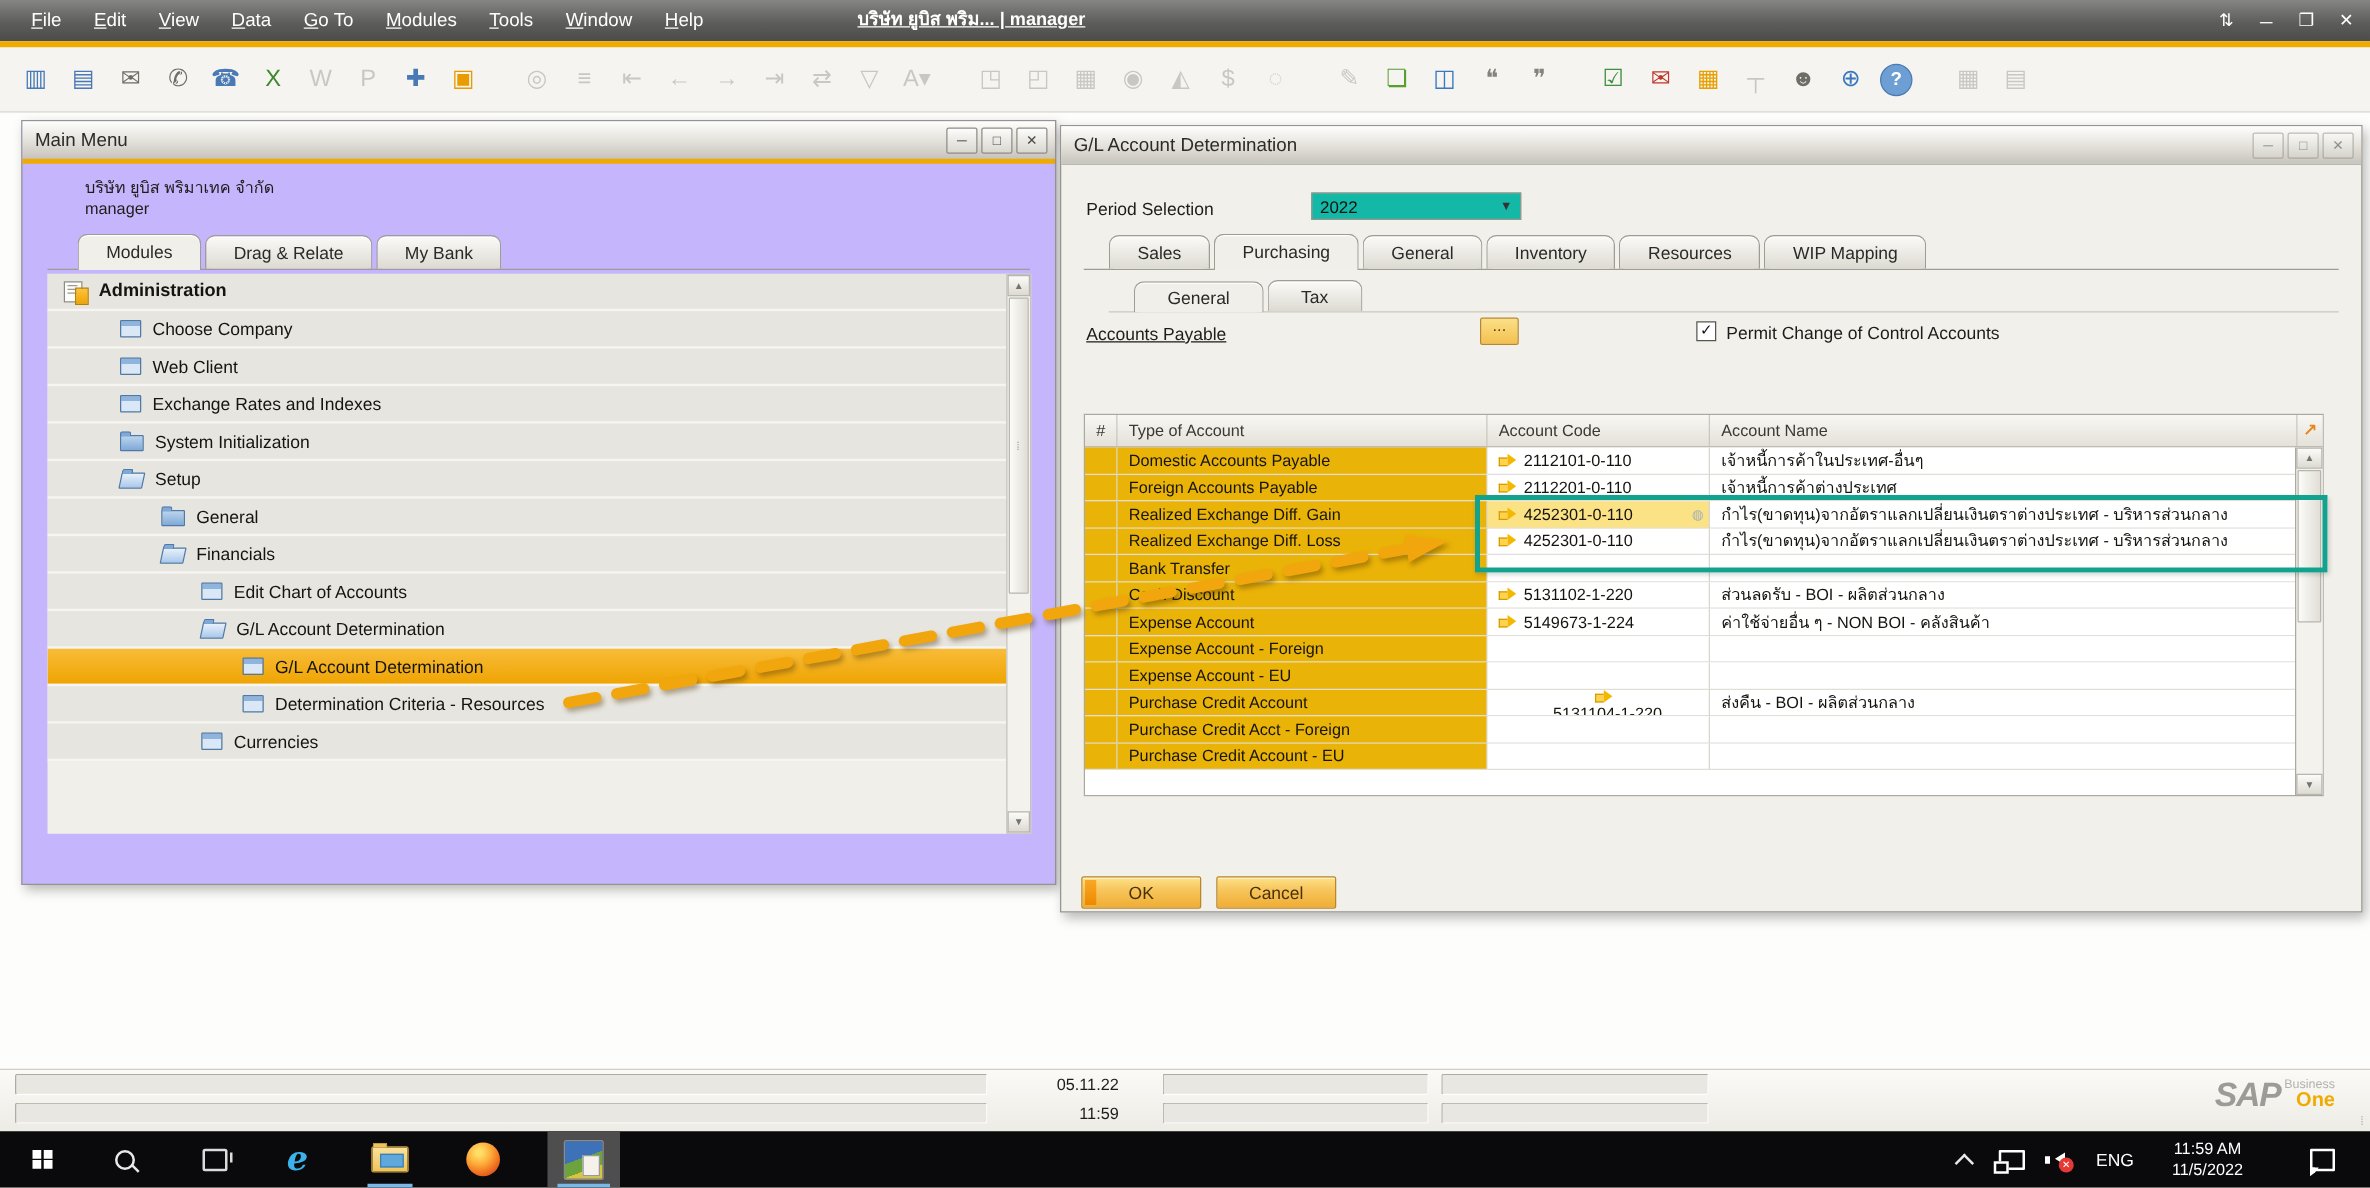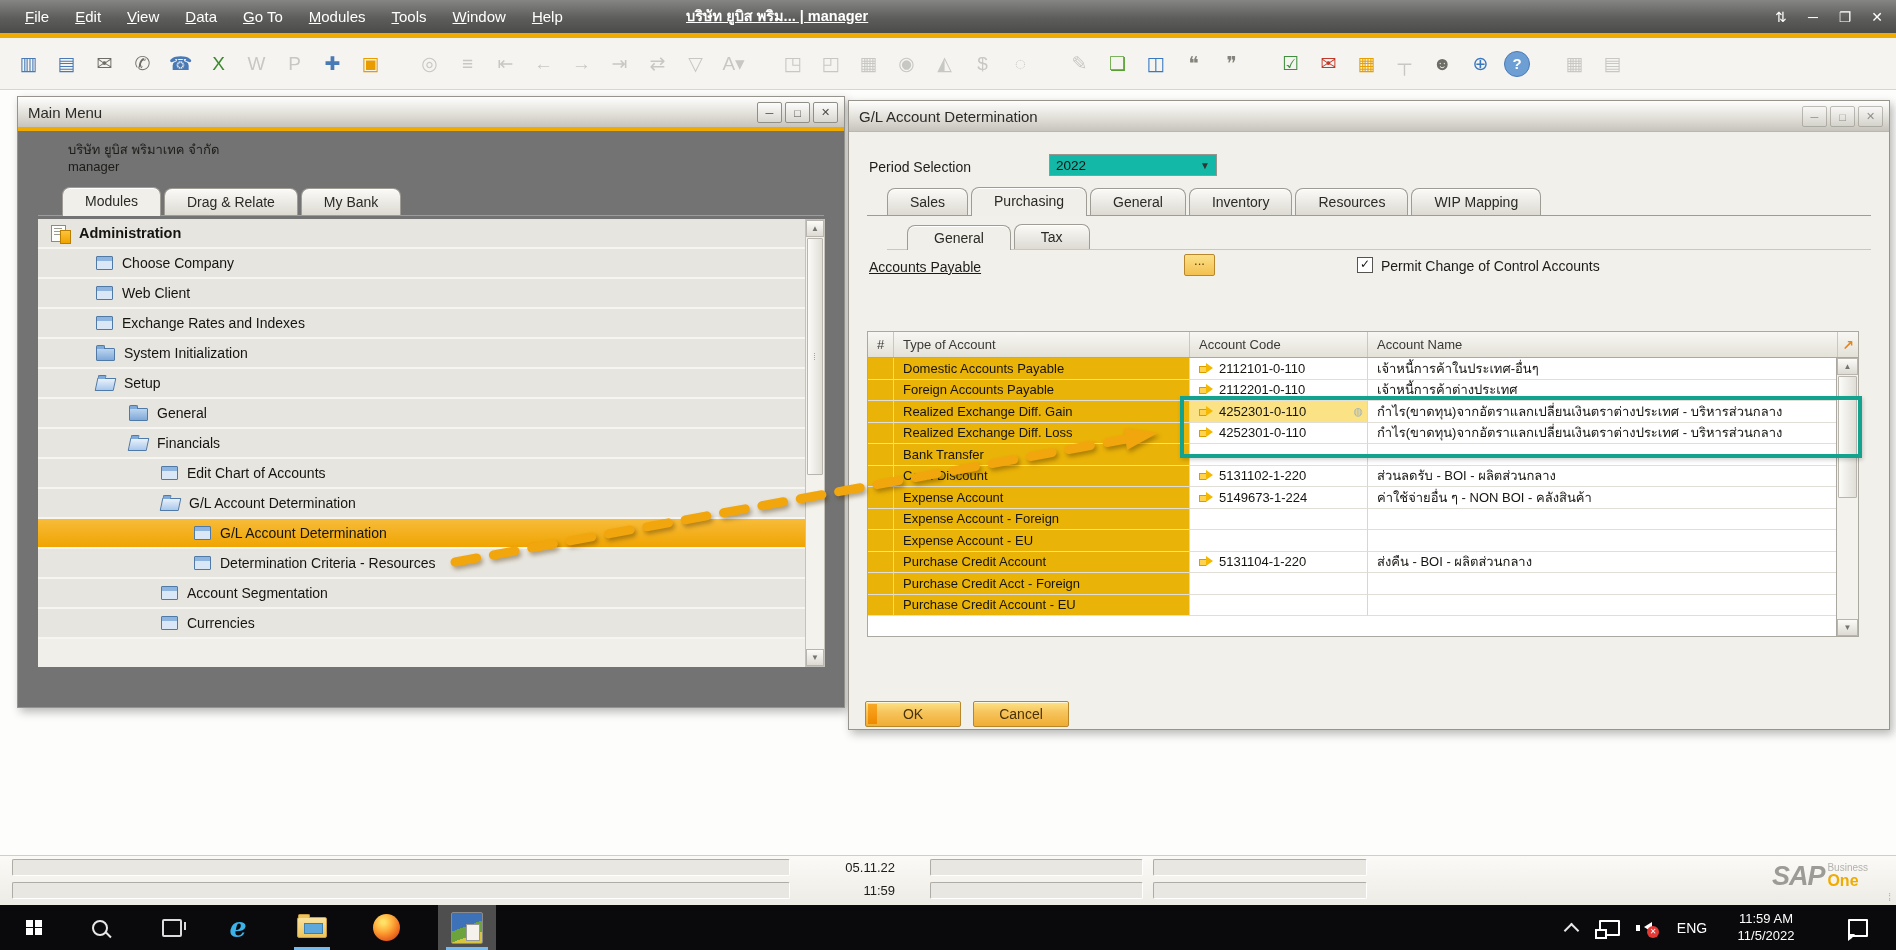--- a/index.html
+++ b/index.html
@@ -19,21 +19,21 @@
   
   .toolbar{position:absolute;left:0;top:38px;width:100%;height:52px;background:#f5f4f0;
     border-bottom:1px solid #d8d6ce;display:flex;align-items:center;padding-left:14px;box-sizing:border-box;}
   .tb-group{display:flex;gap:9px;margin-right:30px;}
   .tb-icon{width:29px;height:30px;display:flex;align-items:center;justify-content:center;
     font-size:19px;color:#75746c;cursor:default;}
   .tb-icon.dis{opacity:.35;filter:grayscale(1);}
   .tb-icon.help{background:#6e9fd4;color:#fff;border:1px solid #4a7ab5;border-radius:50%;
     width:24px;height:24px;font-size:15px;font-weight:bold;margin-top:2px;}
   
-  .window{position:absolute;background:#737373;border:1px solid #96948c;
+  .window{position:absolute;background:#c4b5fd;border:1px solid #96948c;
     box-shadow:3px 4px 9px rgba(0,0,0,.28);box-sizing:border-box;}
   .win-titlebar{height:30px;background:linear-gradient(#fefefd,#e2e0d9 55%,#c6c4bc);
     display:flex;align-items:center;padding:0 10px;font-size:15px;color:#2c2b28;position:relative;}
   .win-titlebar.orange{border-bottom:4px solid #f0ab00;}
   .win-titlebar.plain{border-bottom:1px solid #b9b7af;}
   .win-btns{position:absolute;right:6px;top:5px;display:flex;gap:3px;}
   .wb{width:23px;height:19px;border:1px solid #8f8e87;background:linear-gradient(#fcfcfb,#d9d7d0);
     display:flex;align-items:center;justify-content:center;font-size:11px;color:#4c4b46;border-radius:2px;}
   .wb.light{opacity:.55;}
   
@@ -122,21 +122,21 @@
   
   .statusbar{position:absolute;left:0;top:855px;width:100%;height:50px;
     background:linear-gradient(#fbfaf7,#ecebe4);border-top:1px solid #d0cec6;}
   .sfield{position:absolute;height:17px;background:#e8e7e1;border:1px solid;
     border-color:#aeaca4 #fff #fff #aeaca4;border-radius:2px;box-sizing:border-box;}
   .sdate{position:absolute;font-size:13px;color:#1d1c19;width:100px;text-align:right;}
   .sap-logo{position:absolute;right:28px;top:7px;display:flex;align-items:flex-start;line-height:1;}
   .sap-word{font-size:27px;font-weight:bold;font-style:italic;color:#9c9b95;letter-spacing:-1px;}
   .sap-right{display:flex;flex-direction:column;margin-left:3px;}
   .sap-biz{font-size:10px;color:#b3b2ac;}
-  .sap-one{font-size:16px;font-weight:bold;color:#f0ab00;}
+  .sap-one{font-size:16px;font-weight:bold;color:#f0ab00;text-align:right;}
   .grip{position:absolute;right:4px;bottom:3px;color:#b0afa8;font-size:10px;letter-spacing:1px;}
   
   .taskbar{position:absolute;left:0;top:905px;width:100%;height:45px;background:#0a0a0c;}
   .tk{position:absolute;top:0;height:45px;display:flex;align-items:center;justify-content:center;}
   .win-logo{display:grid;grid-template-columns:7px 7px;grid-template-rows:7px 7px;gap:1.5px;}
   .win-logo span{background:#fff;}
   .search-ico{width:12px;height:12px;border:2px solid #e8e8e8;border-radius:50%;position:relative;}
   .search-ico::after{content:"";position:absolute;width:7px;height:2px;background:#e8e8e8;transform:rotate(45deg);right:-6px;bottom:-2px;}
   .tview{width:16px;height:14px;border:2px solid #dcdcdc;border-radius:2px;position:relative;}
   .tview::after{content:"";position:absolute;right:-6px;top:1px;width:2px;height:8px;background:#dcdcdc;}
@@ -305,24 +305,20 @@
         <div class="tree-row selected" style="padding-left: 156px;">
           <span class="tico tico-form"></span>
           <span class="tlabel">G/L Account Determination</span>
         </div>
         <div class="tree-row" style="padding-left: 156px;">
           <span class="tico tico-form"></span>
           <span class="tlabel">Determination Criteria - Resources</span>
         </div>
         <div class="tree-row" style="padding-left: 123px;">
           <span class="tico tico-form"></span>
-          <span class="tlabel">Account Segmentation</span>
-        </div>
-        <div class="tree-row" style="padding-left: 123px;">
-          <span class="tico tico-form"></span>
           <span class="tlabel">Currencies</span>
         </div>
       </div>
     <div class="vscroll" id="mm-scroll">
       <div class="sb-btn top">▲</div>
       <div class="sb-thumb" style="top:18px;height:235px;">⁞</div>
       <div class="sb-btn bot">▼</div>
     </div>
   </div>
 
@@ -435,21 +431,21 @@
           </div>
           <div class="trow">
             <div class="td c0" style="width: 26px;"></div>
             <div class="td c1" style="width: 296px;">Expense Account - EU</div>
             <div class="td c2" style="width: 178px;"></div>
             <div class="td c3" style="width: 470px;"></div>
           </div>
           <div class="trow">
             <div class="td c0" style="width: 26px;"></div>
             <div class="td c1" style="width: 296px;">Purchase Credit Account</div>
-            <div class="td c2" style="width: 178px;">
+            <div class="td c2" style="width: 178px; flex-direction: column;">
               <span class="link-arrow"></span>
               <span class="code-text">5131104-1-220</span>
             </div>
             <div class="td c3" style="width: 470px;">ส่งคืน - BOI - ผลิตส่วนกลาง</div>
           </div>
           <div class="trow">
             <div class="td c0" style="width: 26px;"></div>
             <div class="td c1" style="width: 296px;">Purchase Credit Acct - Foreign</div>
             <div class="td c2" style="width: 178px;"></div>
             <div class="td c3" style="width: 470px;"></div>

